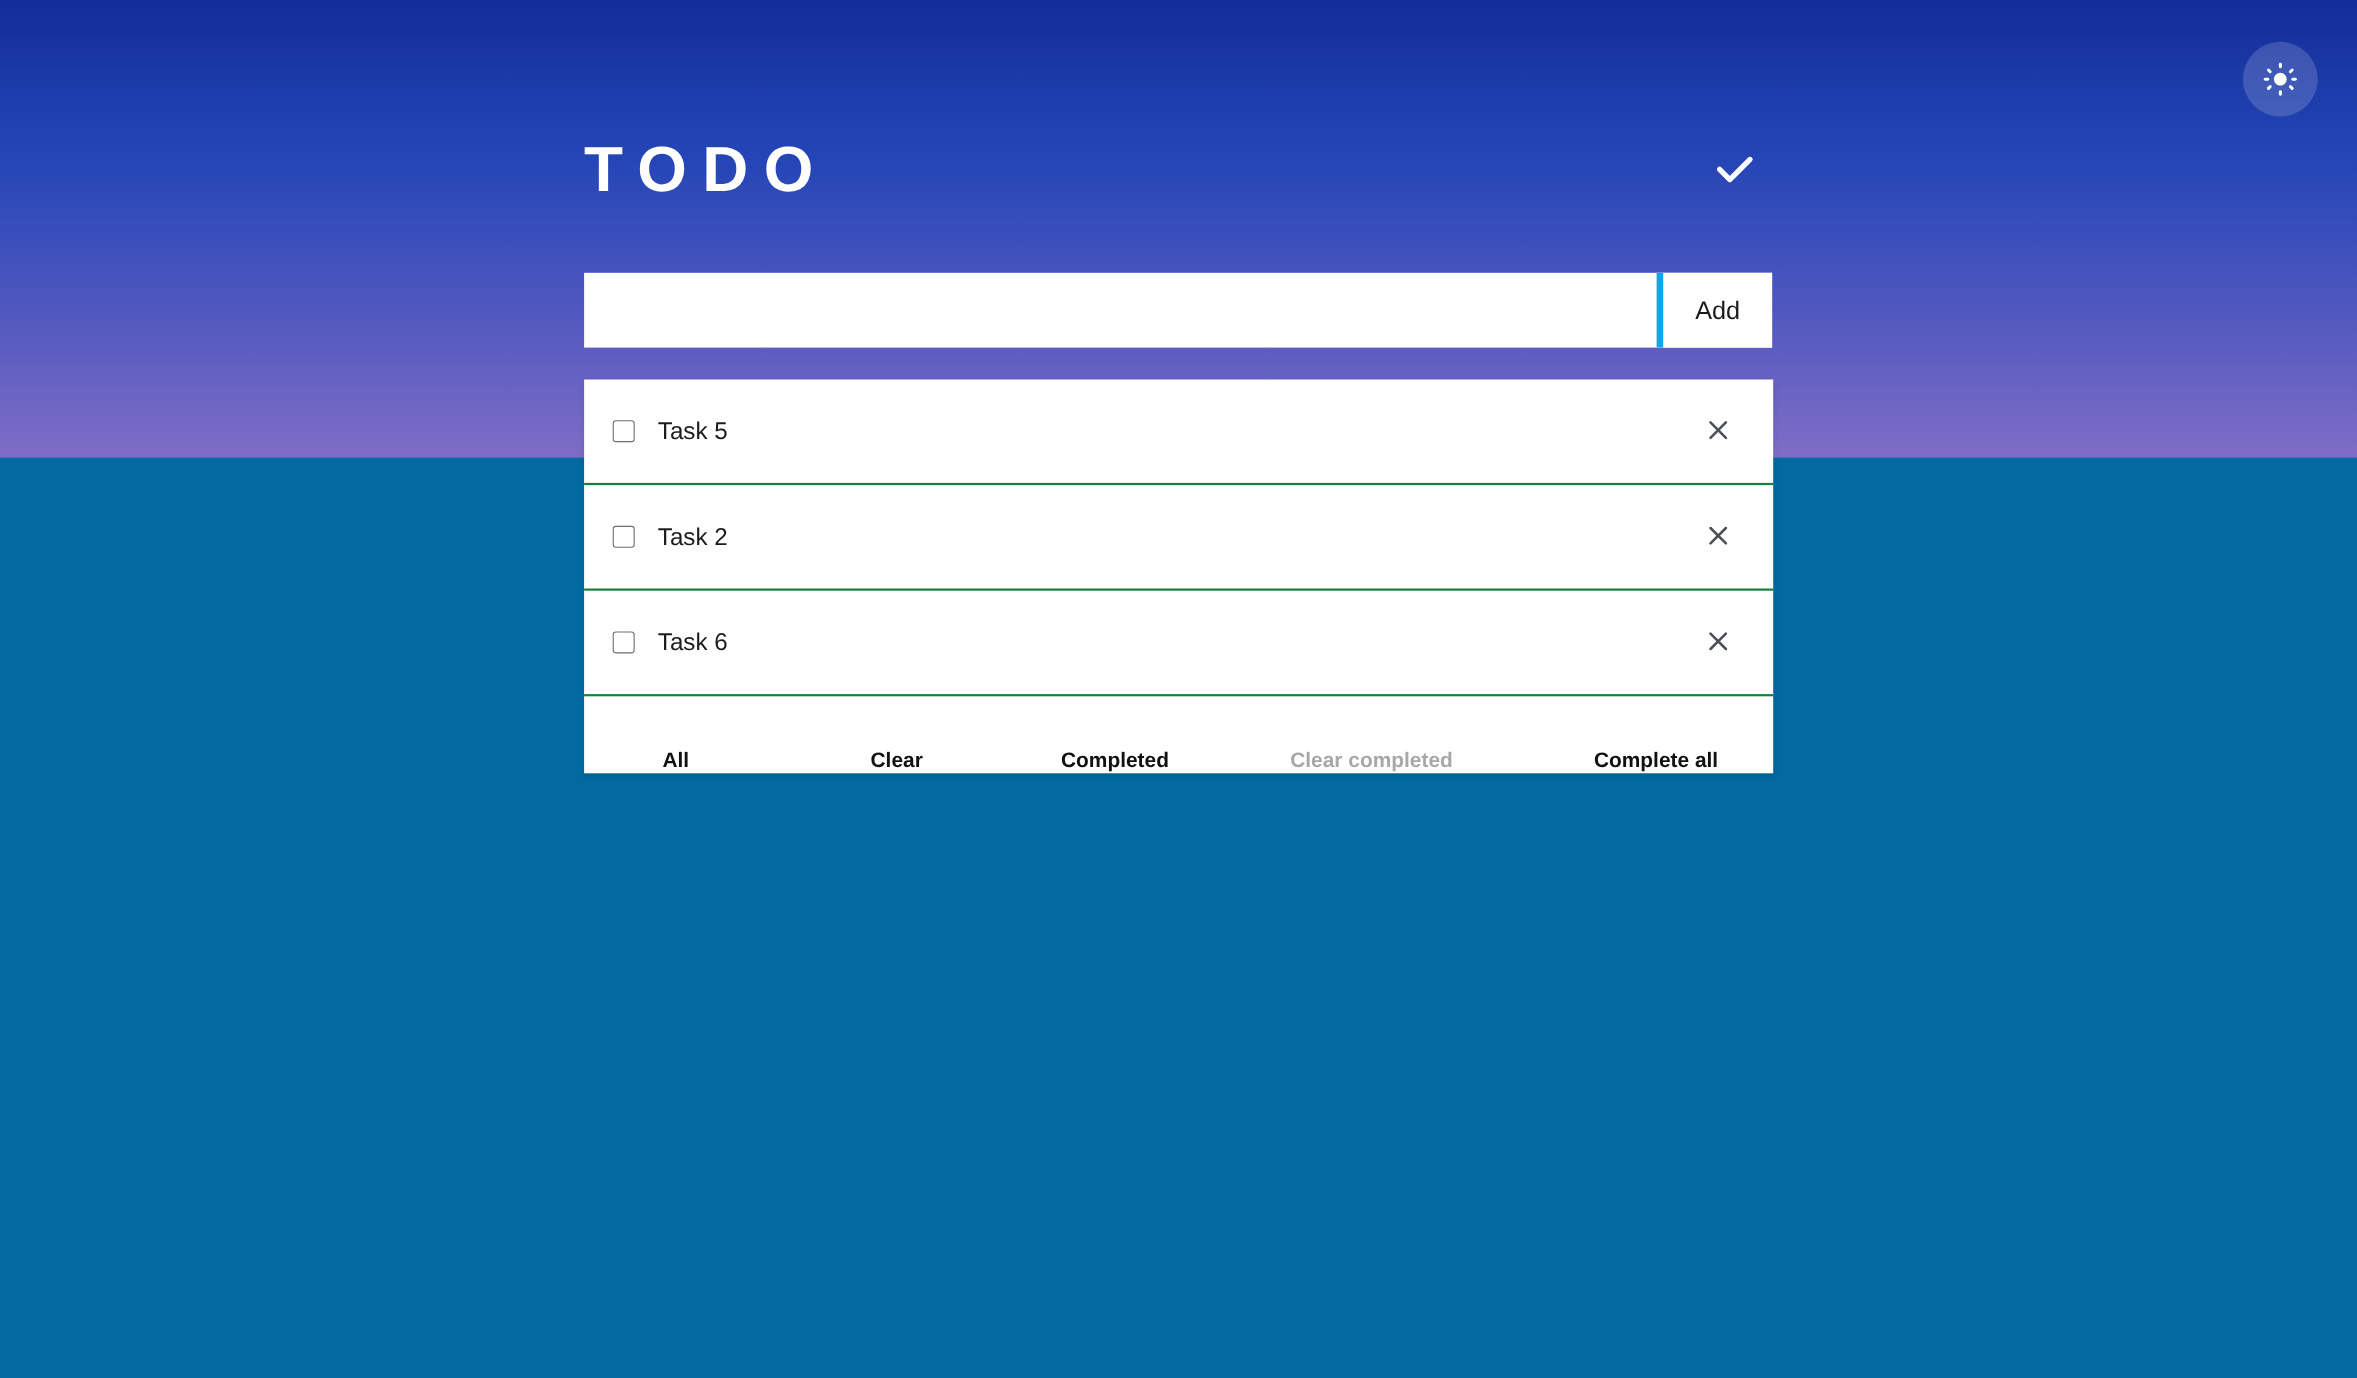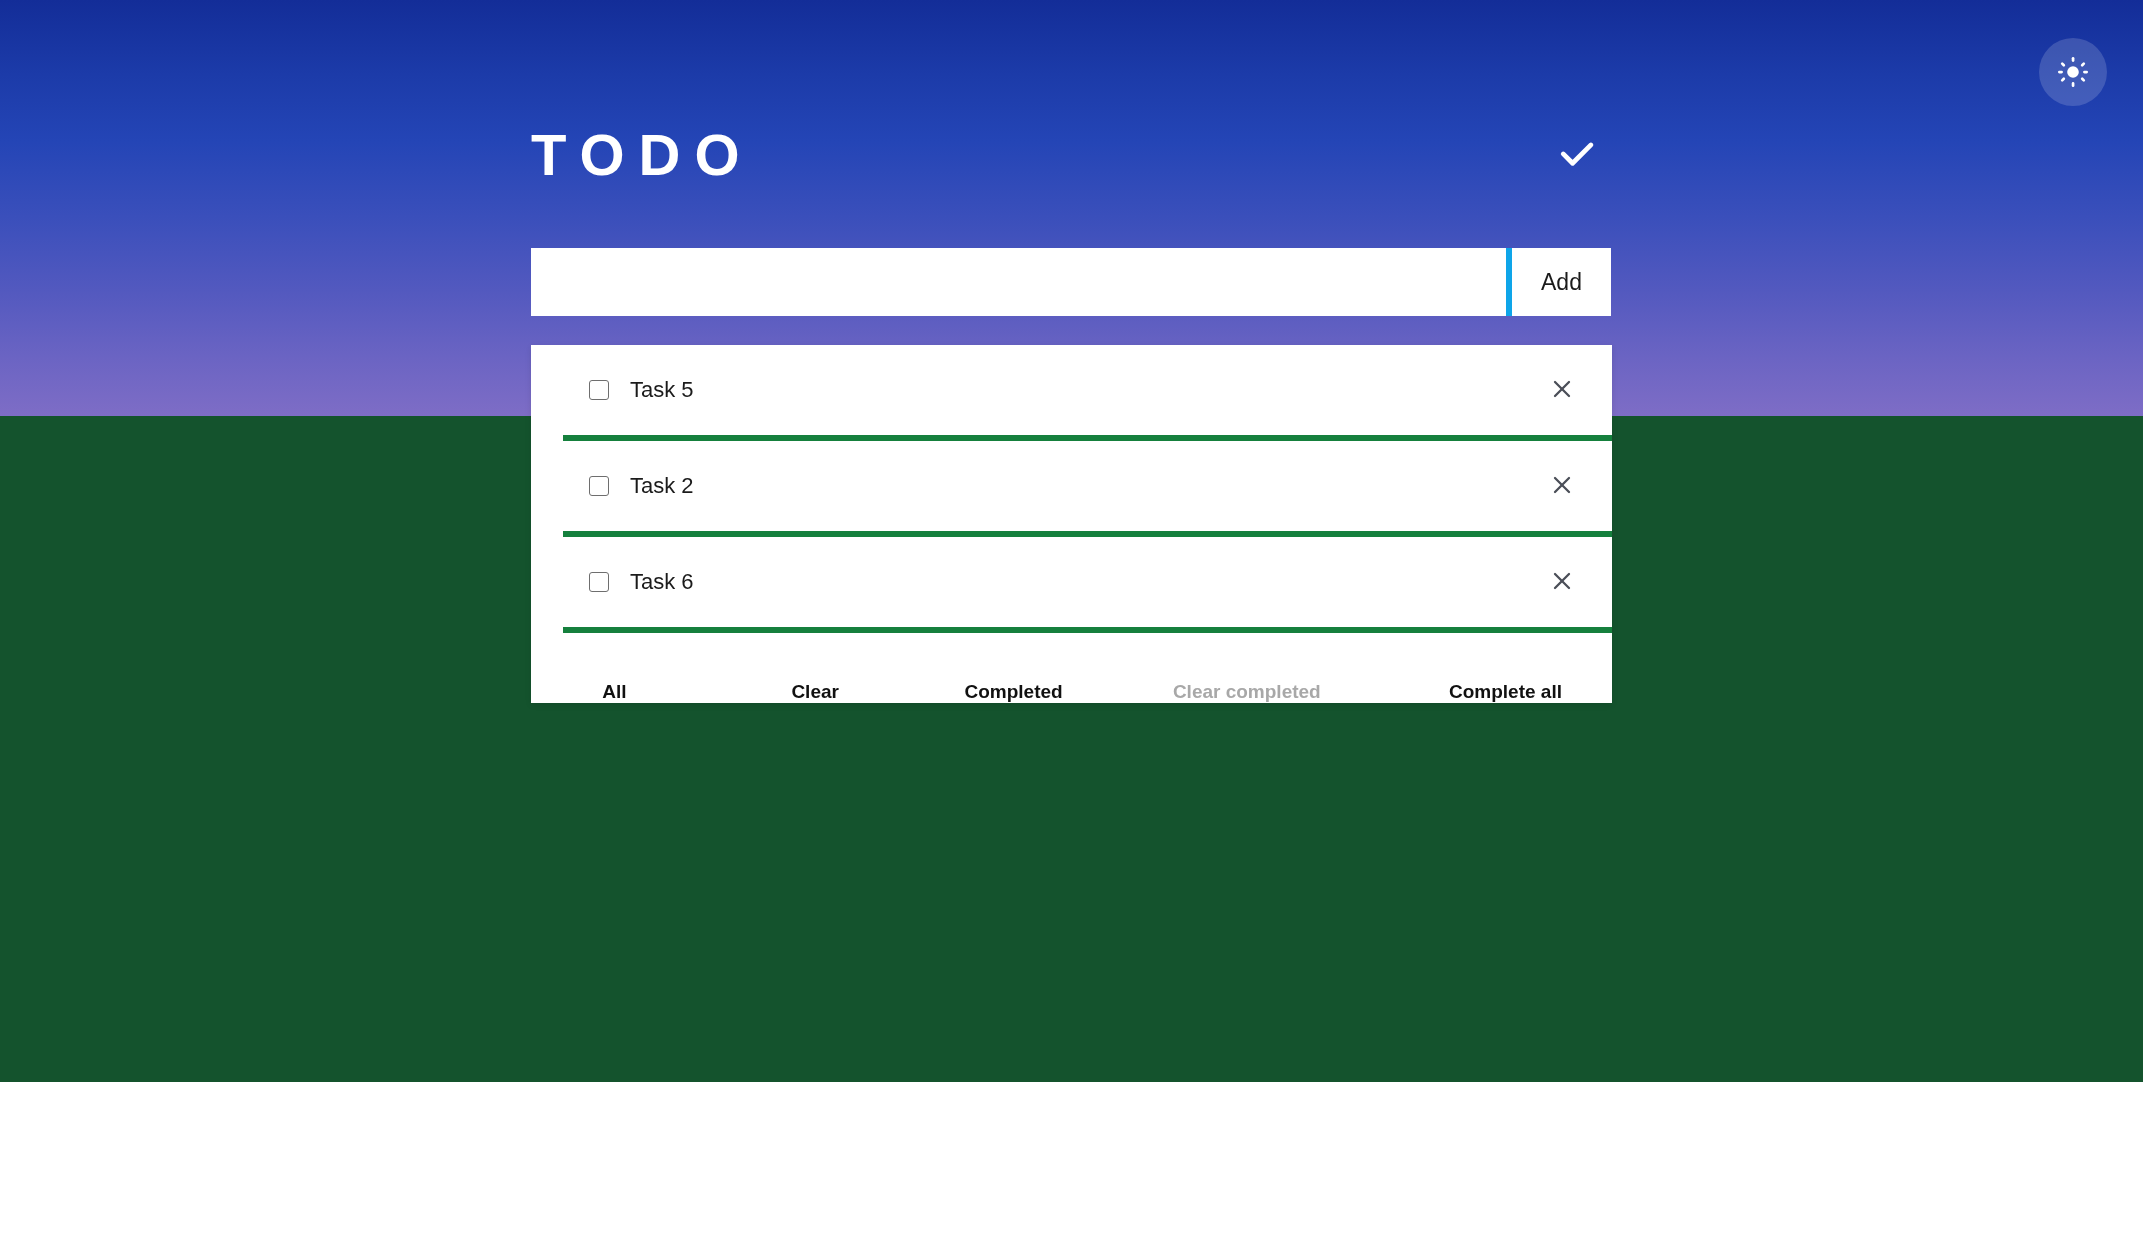--- a/index.html
+++ b/index.html
@@ -8,22 +8,22 @@
     width: 2143px;
     height: 1253px;
     overflow: hidden;
     background: #ffffff;
     font-family: "Liberation Sans", sans-serif;
   }
 
   #app {
     position: relative;
     width: 2143px;
-    height: 1082px;
-    background: #14532d;
+    height: 1253px;
+    background: #0369a1;
   }
 
   
   .hero {
     position: absolute;
     left: 0;
     top: 0;
     width: 2143px;
     height: 416px;
     background: linear-gradient(180deg,
@@ -119,22 +119,21 @@
     width: 1081px;
     background: #ffffff;
     box-shadow: 0 2px 6px rgba(0,0,0,0.10);
   }
 
   .task-row {
     height: 96px;
     display: flex;
     align-items: center;
     padding: 0 0 0 26px;
-    border-bottom: 6px solid #15803d;
-    margin-left: 32px;
+    border-bottom: 2px solid #15803d;
   }
   .task-row:last-of-type { border-bottom: 1px solid #e9e9e9; }
 
   .task-checkbox {
     width: 20px;
     height: 20px;
     border: 1.6px solid #6e6e6e;
     border-radius: 3px;
     background: #ffffff;
     flex: 0 0 auto;

